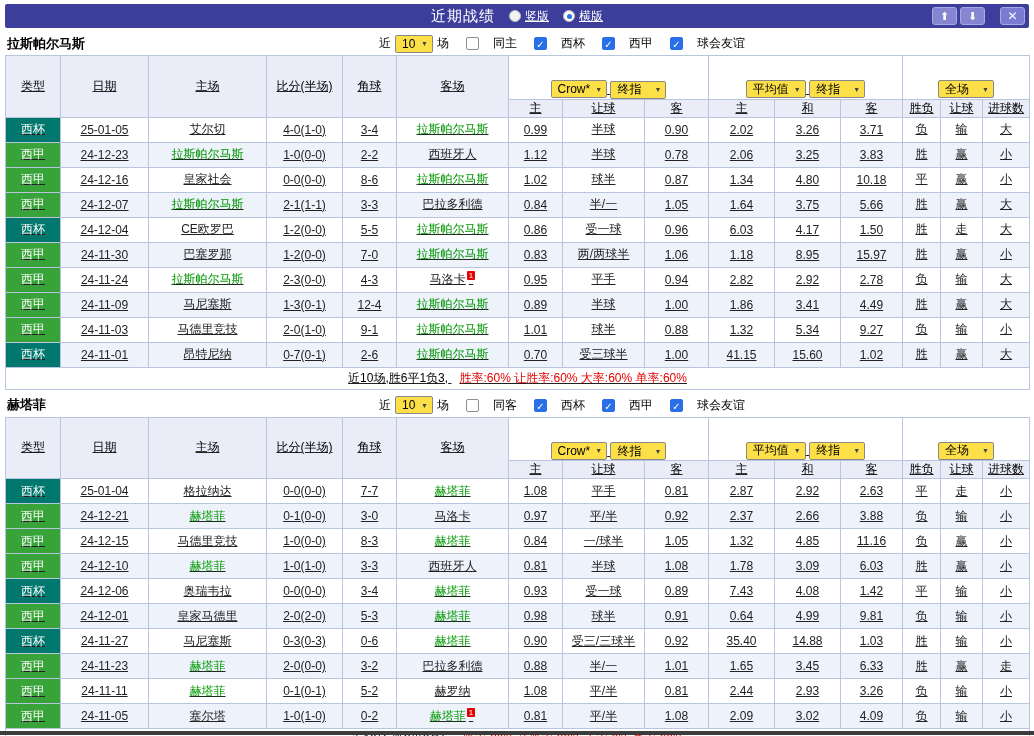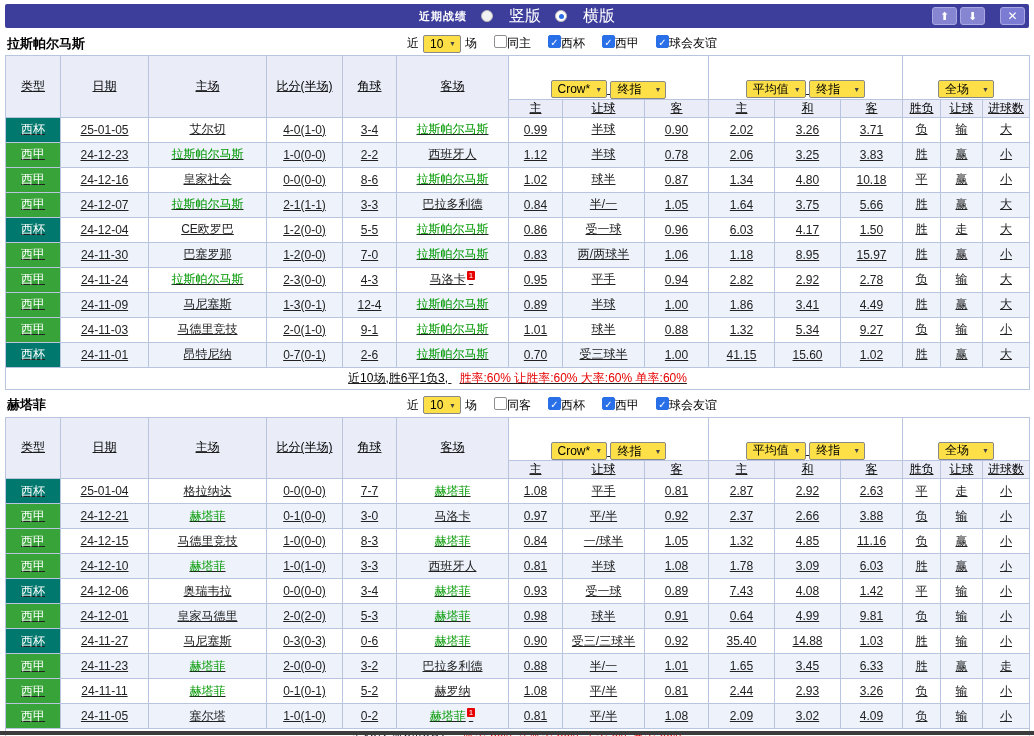--- a/index.html
+++ b/index.html
@@ -7,38 +7,38 @@
   body {
     width:1034px; height:736px; background:#fff; overflow:hidden; position:relative;
     font-family:"Liberation Sans","DejaVu Sans",sans-serif; font-size:12px; color:#222;
   }
   
   .titlebar {
     margin:4px 5px 0; height:24px; background:var(--c-bar,#3d3d9c); border-radius:2px;
     display:flex; align-items:center; justify-content:center; position:relative; color:#fff;
   }
   .tb-center { display:flex; align-items:center; gap:14px; }
-  .tb-title { font-weight:bold; font-size:11px; letter-spacing:1px; }
-  .radio-wrap { display:inline-flex; align-items:center; gap:16px; cursor:pointer; font-size:16px; }
+  .tb-title { font-weight:normal; font-size:15px; letter-spacing:1px; }
+  .radio-wrap { display:inline-flex; align-items:center; gap:4px; cursor:pointer; font-size:12px;text-decoration:underline; }
   .radio { width:12px; height:12px; border-radius:50%; background:#f2f2f2; border:1px solid #bbb; position:relative; display:inline-block; }
   .radio.checked { background:#fff; }
   .radio.checked::after { content:""; position:absolute; left:3px; top:3px; width:5px; height:5px; border-radius:50%; background:#2970e8; }
   .tb-buttons { position:absolute; right:4px; top:3px; display:flex; gap:3px; align-items:center; }
   .tb-btn {
     width:25px; height:18px; background:#8585d2; border:1px solid #a8a8e2; border-radius:3px;
     color:#fff; font-size:11px; line-height:16px; text-align:center; cursor:pointer;
   }
   .tb-btn.tb-close { margin-left:12px; font-size:12px; font-weight:bold; background:#7b7bd4; }
   
   .section { margin:4px 5px 0; }
   .section-head { height:23px; position:relative; display:flex; align-items:center; }
   .team-name { font-weight:bold; font-size:13px; color:#000; padding-left:2px; }
   .filter-bar { position:absolute; left:90px; right:0; display:flex; justify-content:center; align-items:center; gap:4px; }
   .f-lbl { color:#000; }
-  .chk-wrap { display:inline-flex; align-items:flex-start; gap:0; margin-left:5px; cursor:pointer; color:#000;padding-left:8px; }
+  .chk-wrap { display:inline-flex; align-items:center; gap:14px; margin-left:5px; cursor:pointer; color:#000;padding-left:8px; }
   .chk { width:13px; height:13px; border:1px solid #8f8f8f; background:#fff; border-radius:2px; display:inline-block; }
   .chk.checked { background:var(--c-chk,#2970e8); border-color:var(--c-chk,#2970e8); color:#fff; font-size:10px; line-height:13px; text-align:center; }
   
   .sel {
     display:inline-flex; align-items:center; justify-content:space-between; gap:5px;
     background:#fde047; border:1px solid #888; border-radius:2px; height:18px;
     padding:0 4px 0 6px; cursor:pointer; color:#000;
   }
   .sel-sm { min-width:38px; }
   .sel-md { min-width:56px;margin-top:24px; }

